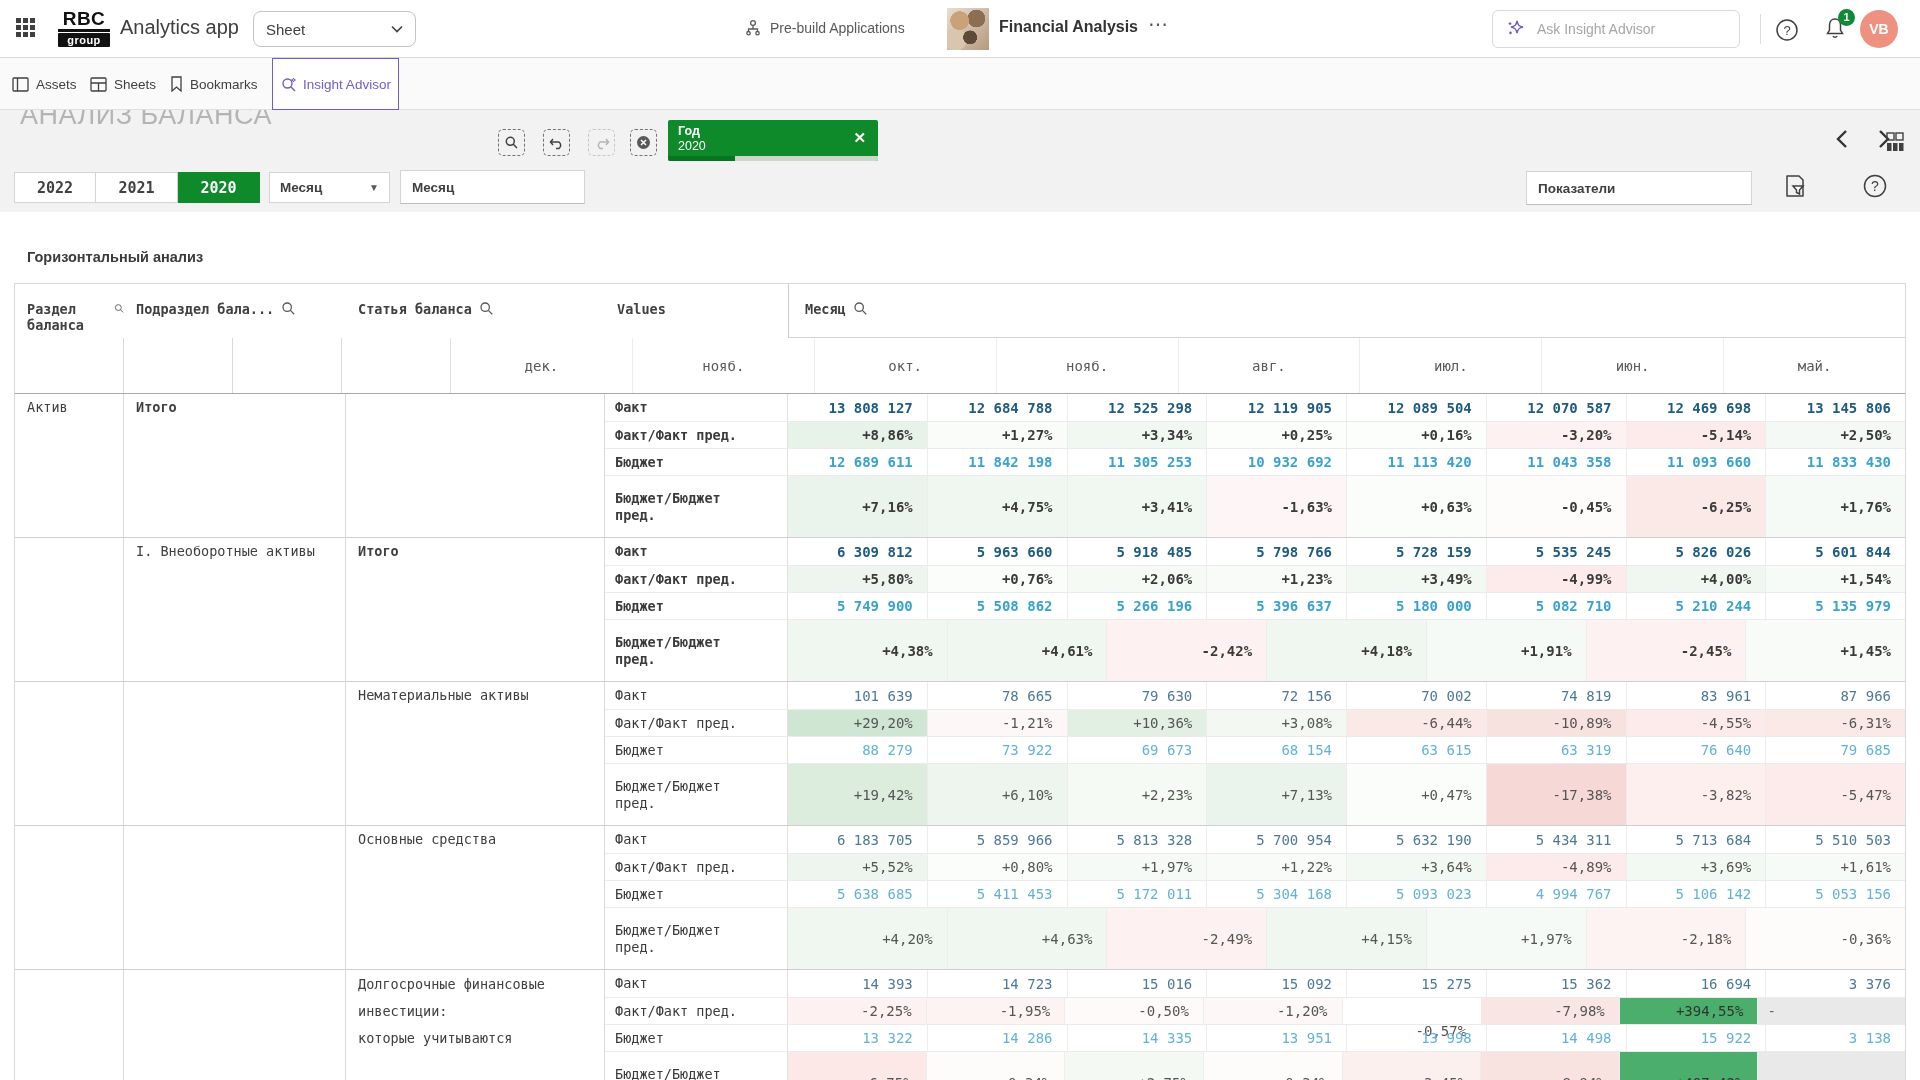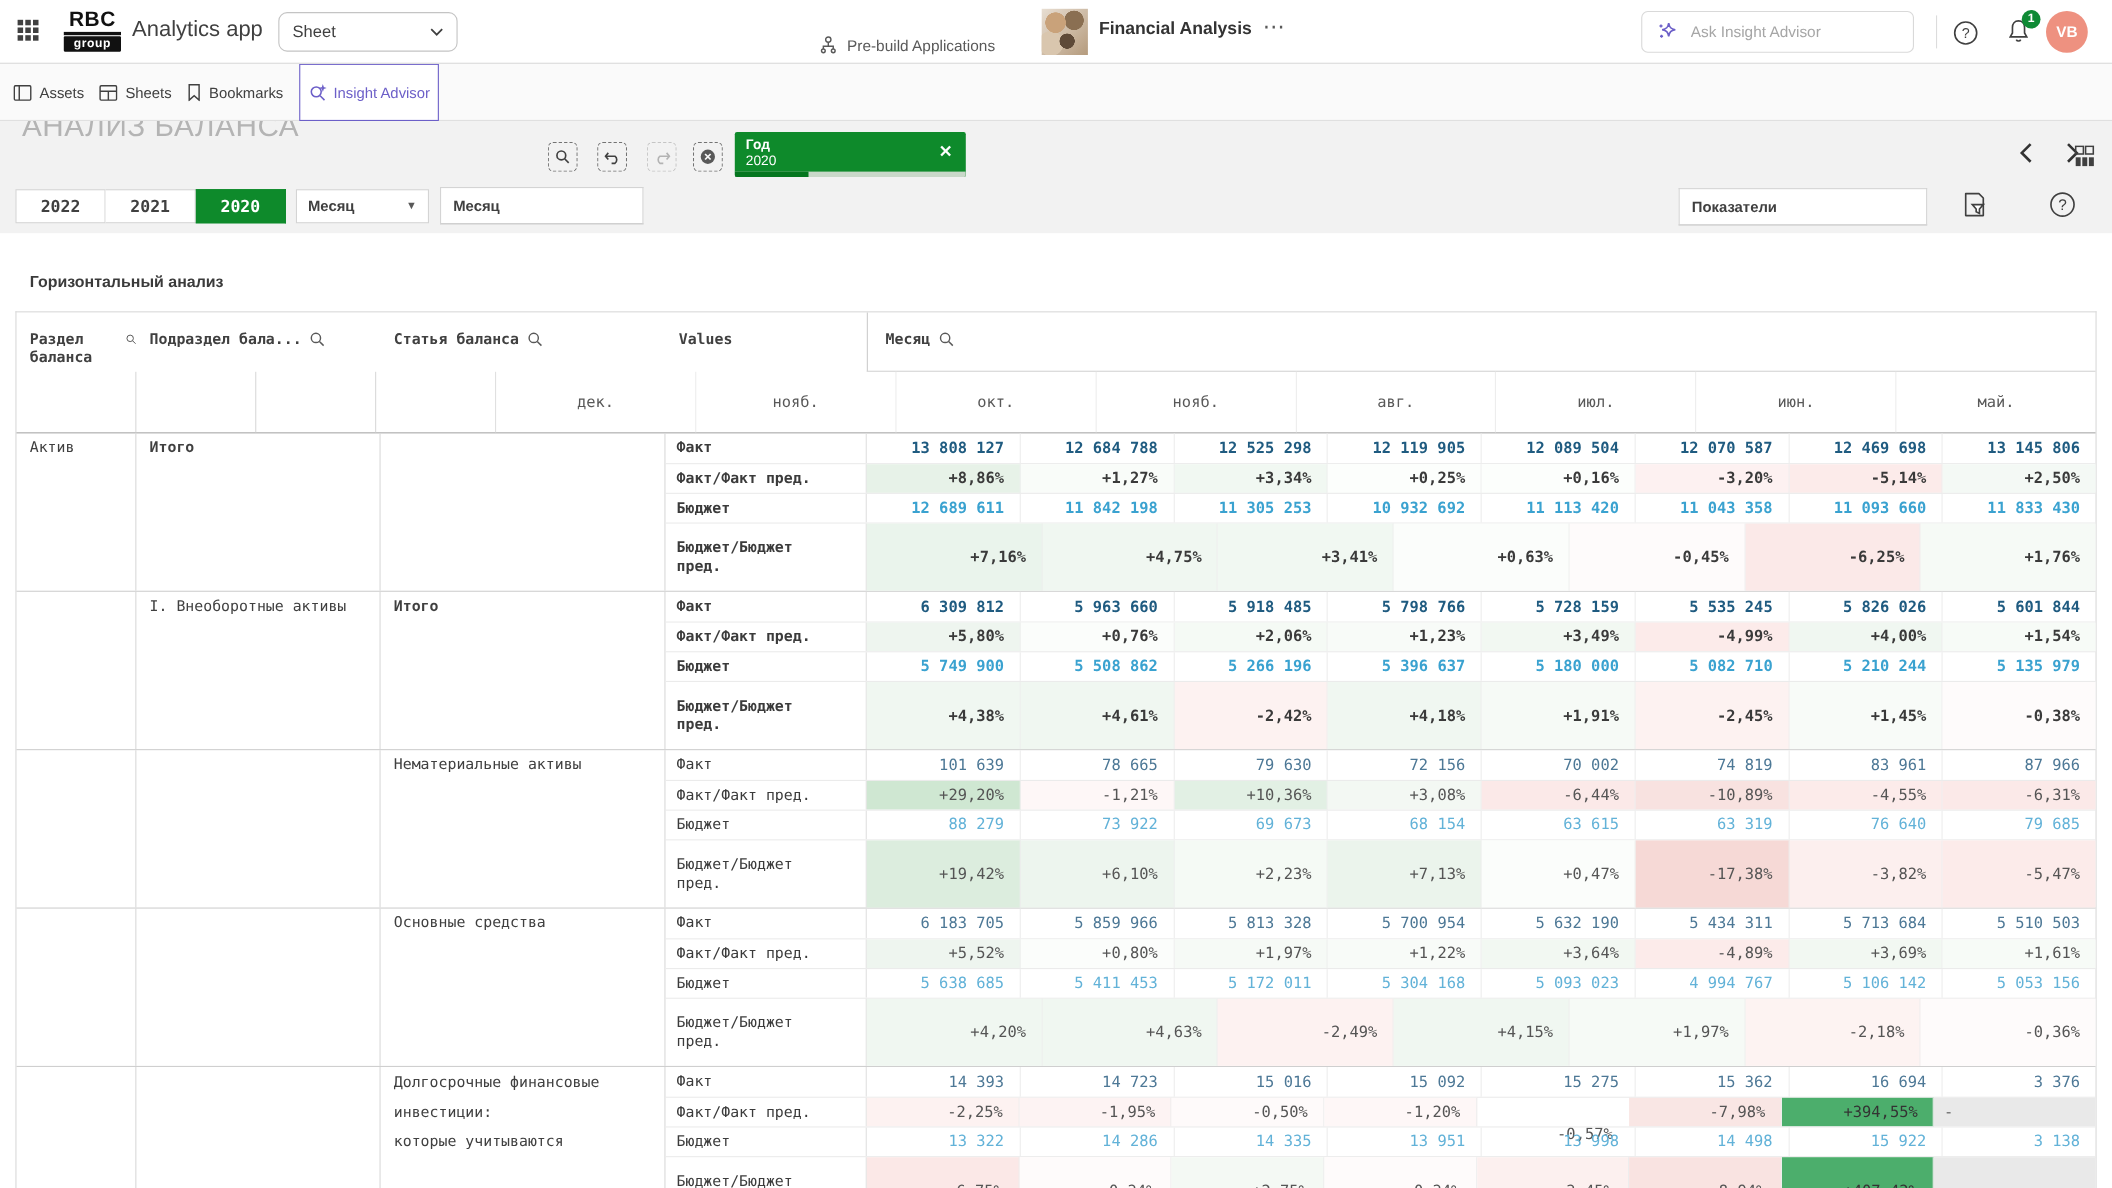--- a/index.html
+++ b/index.html
@@ -17,21 +17,21 @@
   #logo { position:absolute; left:58px; top:9px; width:52px; text-align:center; }
   #logo .l1 { font-weight:bold; font-size:19px; color:#111; letter-spacing:.5px;
     border-bottom:3px solid #111; line-height:20px; }
   #logo .l2 { background:#111; color:#fff; font-weight:bold; font-size:11px; letter-spacing:.5px;
     line-height:14px; margin-top:1px; border-radius:1px; }
   #appname { position:absolute; left:120px; top:16px; font-size:20px; color:#404040; }
   #sheetdd { position:absolute; left:253px; top:11px; width:163px; height:36px; border:1px solid #c4c4c4;
     border-radius:8px; display:flex; align-items:center; padding:0 12px; font-size:15px; color:#404040;
     background:#fff; cursor:pointer; }
   #sheetdd .chev { margin-left:auto; font-size:11px; color:#404040; }
-  #prebuild { position:absolute; left:744px; top:32px; display:flex; align-items:center; gap:8px;
+  #prebuild { position:absolute; left:744px; top:19px; display:flex; align-items:center; gap:8px;
     color:#595959; font-size:14px; cursor:pointer; }
   #thumb { position:absolute; left:947px; top:8px; width:42px; height:42px;
     background:
       radial-gradient(circle at 30% 30%, #c9a27a 0 22%, transparent 23%),
       radial-gradient(circle at 70% 25%, #8a6f52 0 20%, transparent 21%),
       radial-gradient(circle at 55% 70%, #5e4a38 0 18%, transparent 19%),
       radial-gradient(circle at 20% 75%, #d9c6ae 0 24%, transparent 25%),
       linear-gradient(135deg,#e8ded2,#b59b7d); }
   #apptitle { position:absolute; left:999px; top:18px; font-size:16px; font-weight:bold; color:#333; }
   #moredots { position:absolute; left:1148px; top:12px; font-size:20px; color:#595959; cursor:pointer; }
@@ -417,20 +417,21 @@
               <div class="cell mono budget b">11 093 660</div>
               <div class="cell mono budget b">11 833 430</div>
             </div>
             <div class="trow tall">
               <div class="vlabel b">
                 <span>Бюджет/Бюджет пред.</span>
               </div>
               <div class="cell mono pct b" style="background: rgb(234, 244, 236);">+7,16%</div>
               <div class="cell mono pct b" style="background: rgb(240, 247, 241);">+4,75%</div>
               <div class="cell mono pct b" style="background: rgb(241, 248, 242);">+3,41%</div>
+              <div class="cell mono pct b" style="background: rgb(254, 246, 246);">-1,63%</div>
               <div class="cell mono pct b" style="background: rgb(251, 253, 251);">+0,63%</div>
               <div class="cell mono pct b" style="background: rgb(254, 251, 251);">-0,45%</div>
               <div class="cell mono pct b" style="background: rgb(251, 233, 232);">-6,25%</div>
               <div class="cell mono pct b" style="background: rgb(246, 250, 246);">+1,76%</div>
             </div>
           </div>
         </div>
         <div class="block">
           <div class="dimc c1w bR"></div>
           <div class="dimc c2w bR">I. Внеоборотные активы</div>
@@ -479,21 +480,20 @@
               <div class="vlabel b">
                 <span>Бюджет/Бюджет пред.</span>
               </div>
               <div class="cell mono pct b" style="background: rgb(240, 247, 241);">+4,38%</div>
               <div class="cell mono pct b" style="background: rgb(240, 247, 241);">+4,61%</div>
               <div class="cell mono pct b" style="background: rgb(253, 242, 241);">-2,42%</div>
               <div class="cell mono pct b" style="background: rgb(240, 247, 241);">+4,18%</div>
               <div class="cell mono pct b" style="background: rgb(246, 250, 246);">+1,91%</div>
               <div class="cell mono pct b" style="background: rgb(253, 242, 241);">-2,45%</div>
               <div class="cell mono pct b" style="background: rgb(248, 251, 248);">+1,45%</div>
-              <div class="cell mono pct b" style="background: rgb(254, 251, 251);">-0,38%</div>
             </div>
           </div>
         </div>
         <div class="block">
           <div class="dimc c1w bR"></div>
           <div class="dimc c2w bR"></div>
           <div class="dimc c3w bR">Нематериальные активы</div>
           <div class="rows">
             <div class="trow">
               <div class="vlabel">

